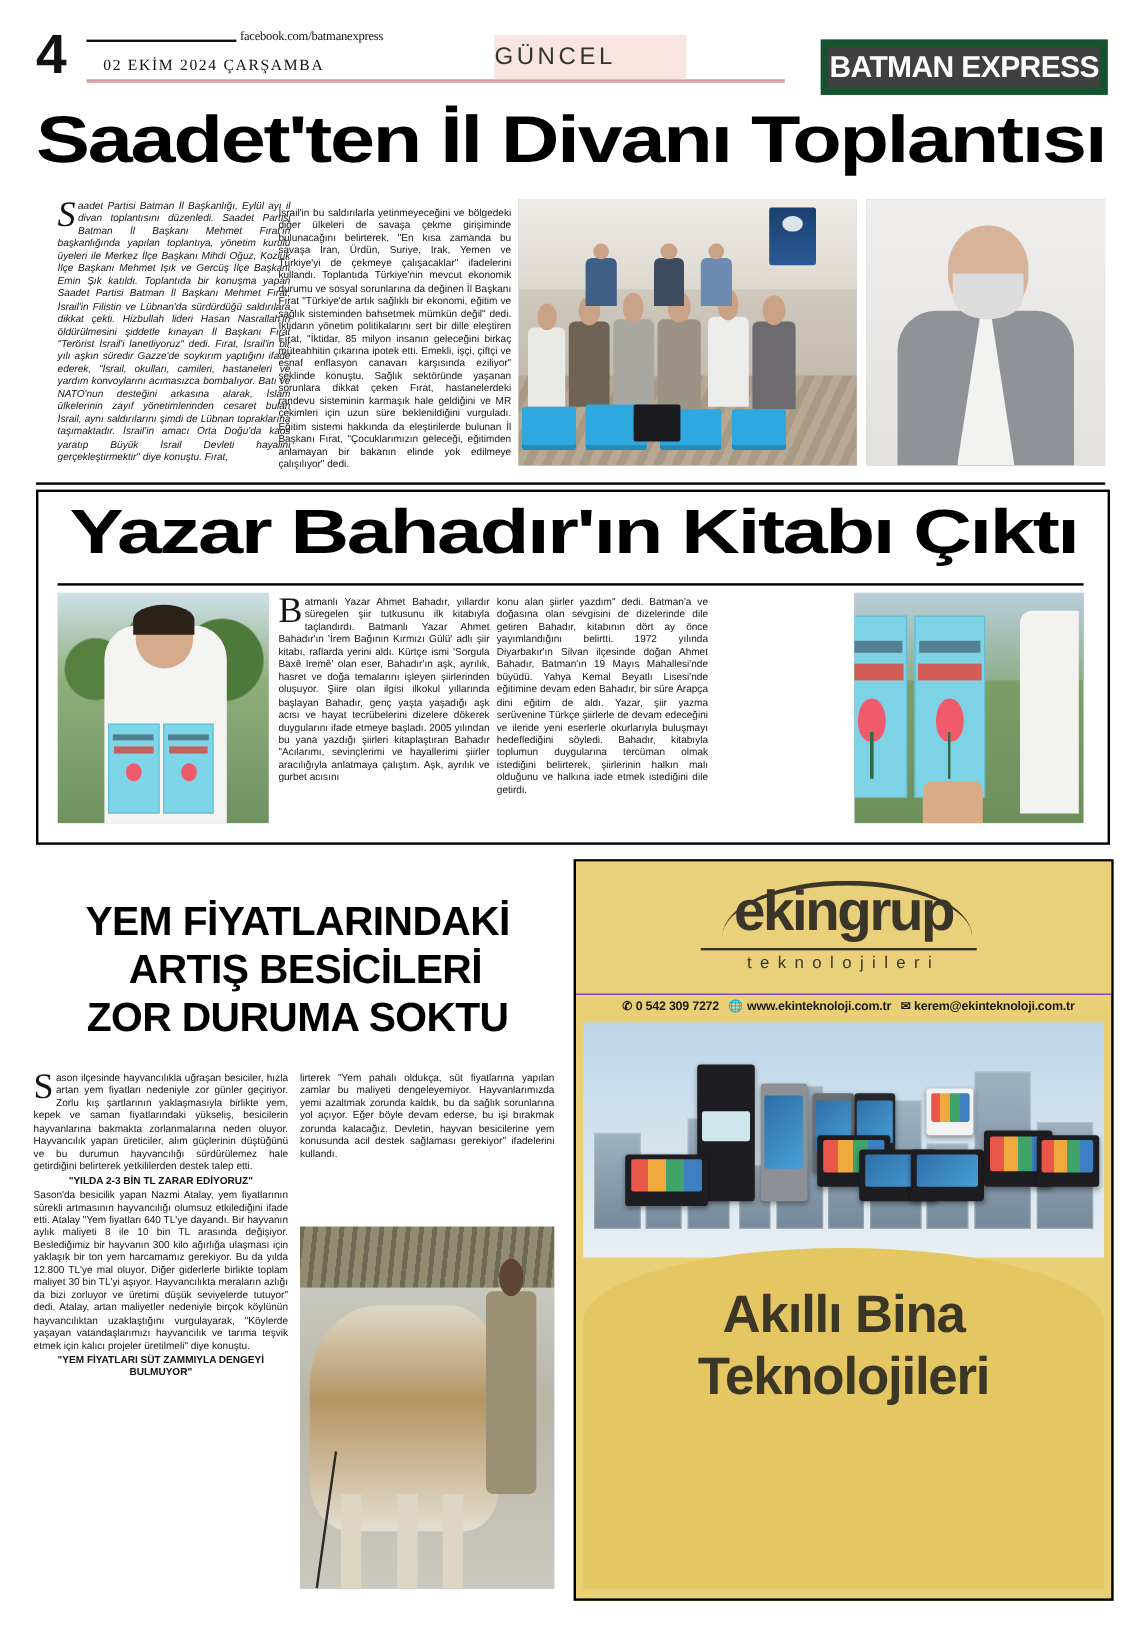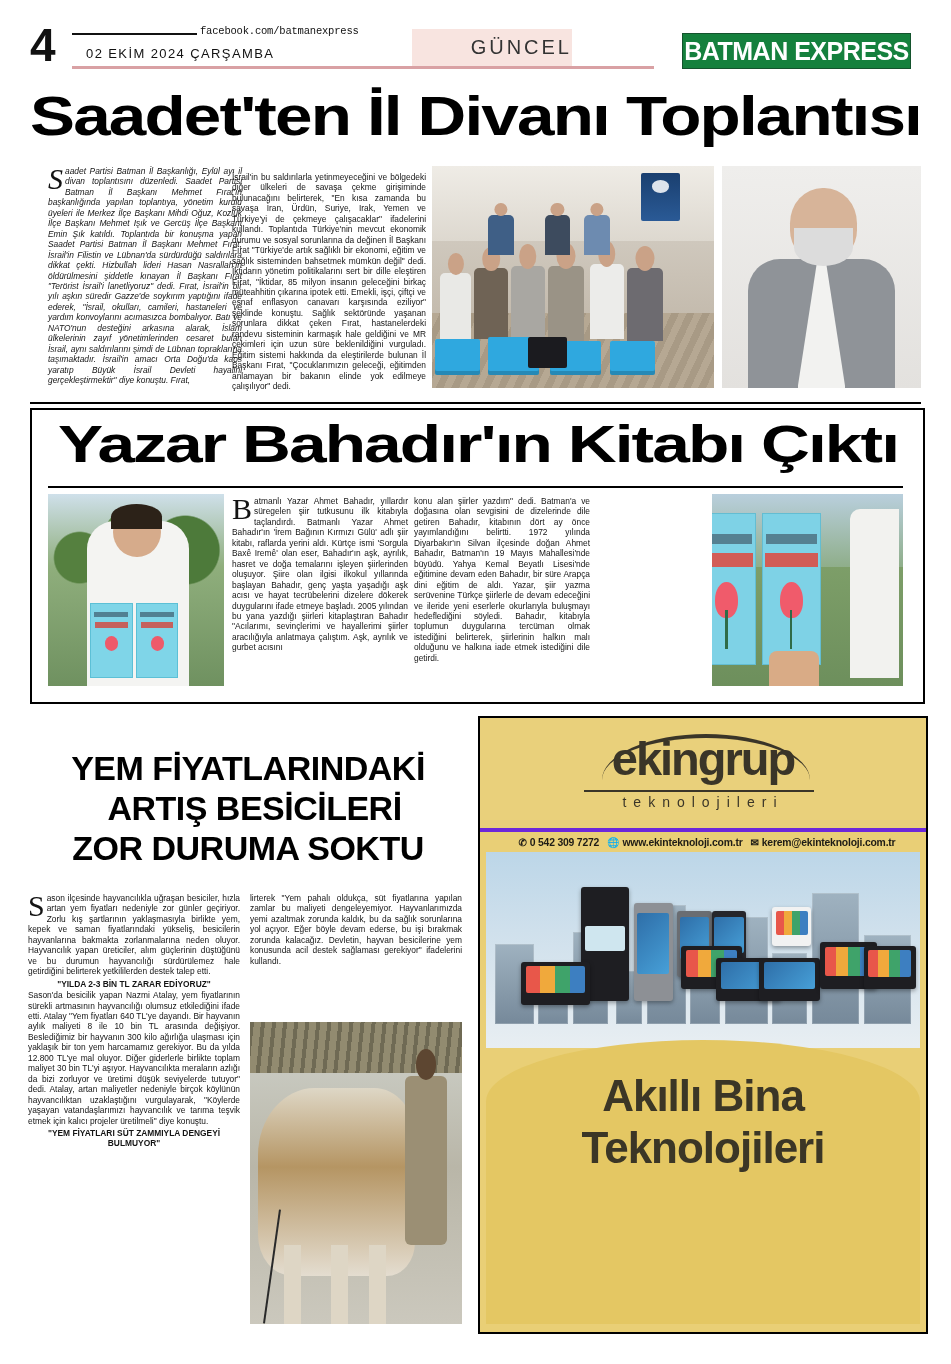--- a/index.html
+++ b/index.html
@@ -12,37 +12,37 @@
 
   
   .masthead{position:absolute;left:0;top:0;width:951px;height:78px;}
   .page-num{
     position:absolute;left:30px;top:22px;font-size:46px;font-weight:bold;
     line-height:1;font-family:"Liberation Sans",sans-serif;letter-spacing:-2px;
   }
   .fb-rule{position:absolute;left:72px;top:33px;width:125px;height:2px;background:#111;}
   .fb-url{
     position:absolute;left:200px;top:25px;font-size:10.5px;letter-spacing:-0.2px;
-    font-family:Liberation Mono, monospace;color:#111;
+    font-family:Liberation Serif, serif;color:#111;
   }
   .date-line{
     position:absolute;left:86px;top:46px;font-size:13px;letter-spacing:1.4px;
-    font-family:Liberation Sans, sans-serif;color:#111;
+    font-family:Liberation Serif, serif;color:#111;
   }
   .head-rule{position:absolute;left:72px;top:66px;width:582px;height:3px;background:#d9a1a4;}
   .section-tag{
     position:absolute;left:412px;top:29px;width:160px;height:37px;background:#f8e4e0;
   }
   .section-tag span{
-    display:block;text-align:right;line-height:37px;font-size:20px;letter-spacing:3px;
+    display:block;text-align:left;line-height:37px;font-size:20px;letter-spacing:3px;
     color:#333;font-family:"Liberation Sans",sans-serif;
   }
   .brand{
-    position:absolute;right:40px;top:33px;width:227px;height:34px;background:#15803d;
-    border:1px solid #14532d;
+    position:absolute;right:28px;top:33px;width:227px;height:34px;background:#404040;
+    border:6px solid #14532d;
   }
   .brand span{
     display:block;text-align:center;line-height:34px;color:#fff;font-weight:bold;
     font-size:25px;letter-spacing:-0.5px;font-family:"Liberation Sans",sans-serif;
     font-stretch:condensed;
   }
 
   
   .hl{
     font-family:"Liberation Sans",sans-serif;font-weight:bold;color:#000;
@@ -156,21 +156,21 @@
   .ad-top{position:absolute;left:0;top:0;width:100%;height:110px;background:#e9d07b;}
   .ad-logo{position:absolute;left:0;top:16px;width:100%;text-align:center;}
   .ad-logo .lg{font-family:"Liberation Sans",sans-serif;font-size:47px;font-weight:bold;
      color:#3a3528;letter-spacing:-2px;line-height:50px;}
   .ad-swoosh{position:absolute;left:122px;top:16px;width:208px;height:42px;
      border-top:4px solid #3a3528;border-radius:50%/100% 100% 0 0;}
   .ad-underline{position:absolute;left:104px;top:72px;width:230px;height:2px;background:#3a3528;}
   .ad-tek{position:absolute;left:0;top:76px;width:100%;text-align:center;
      font-size:14px;letter-spacing:7px;color:#3a3528;font-family:"Liberation Sans",sans-serif;}
   .ad-contact{position:absolute;left:0;top:110px;width:100%;height:22px;
-     border-top:4px solid #6d28d9;text-align:center;}
+     border-top:1px solid #6d28d9;text-align:center;}
   .ad-contact .ln{display:inline-block;line-height:22px;font-size:10.4px;font-weight:bold;
      color:#1e1c16;font-family:"Liberation Sans",sans-serif;letter-spacing:-0.2px;}
   .ad-contact .ico{display:inline-block;margin:0 3px 0 8px;font-size:10px;}
   .ad-photo{position:absolute;left:6px;top:134px;width:434px;height:196px;overflow:hidden;
      background:linear-gradient(180deg,#bcd6e8 0%,#cfe0ec 40%,#e8eef2 100%);}
   .sky-city{position:absolute;left:0;bottom:12%;width:100%;height:76%;}
   .bld{position:absolute;bottom:0;background:linear-gradient(180deg,#9fb2c0,#76899a);
      box-shadow:inset 0 0 0 1px rgba(255,255,255,.18);}
   .dev{position:absolute;bottom:8%;background:#1e1e22;border-radius:3px;
      box-shadow:0 2px 4px rgba(0,0,0,.35);}

